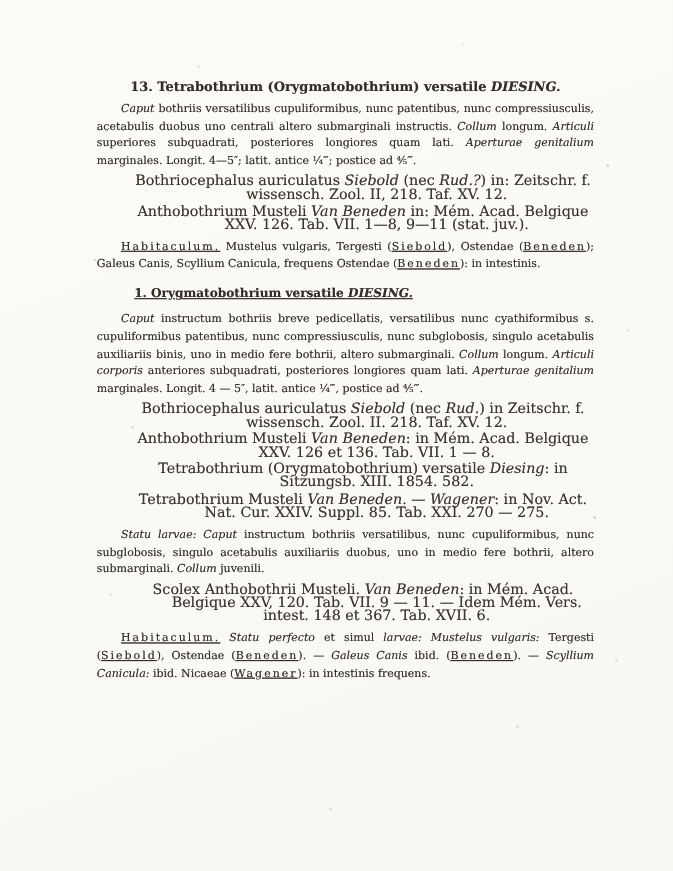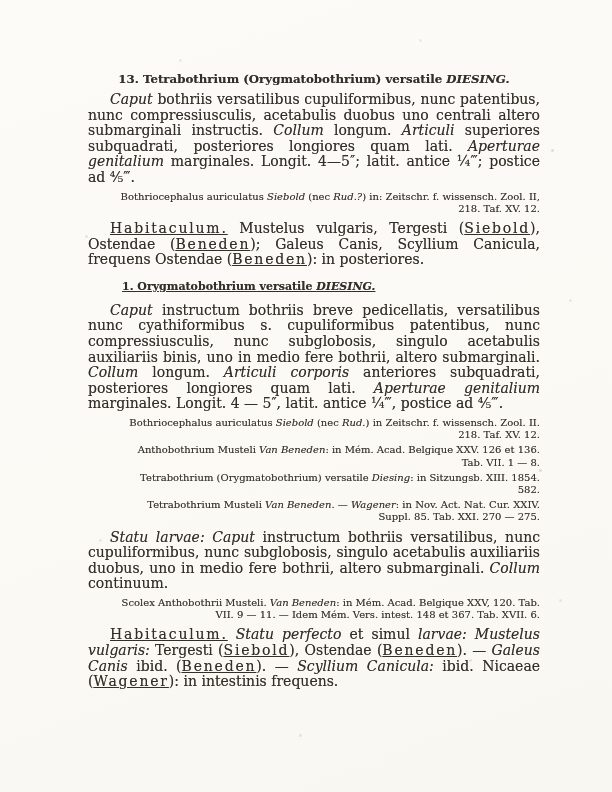--- a/index.html
+++ b/index.html
@@ -54,36 +54,36 @@
     line-height: 15px;
   }
   .subheading {
     font-size: 11px;
     font-weight: bold;
     margin: 11px 0 9px 34px;
     line-height: 15px;
     text-decoration: underline;
   }
   .bodyp {
-    font-size: 14px;
+    font-size: 10px;
     line-height: 15.6px;
     text-align: justify;
     text-indent: 22px;
     margin: 0;
   }
   .citations {
     margin: 5px 0 6px 0;
   }
   .cite {
-    font-size: 10px;
+    font-size: 13px;
     line-height: 12.2px;
     margin: 0 0 3px 0;
     padding-left: 57px;
     text-indent: -25px;
-    text-align: right;
+    text-align: center;
     color: #3a362e;
   }
   .note {
     font-size: 9.7px;
     line-height: 12.4px;
     font-style: italic;
     padding-left: 30px;
     text-indent: -18px;
     margin: 7px 0 0 0;
     color: #36322a;
@@ -101,37 +101,38 @@
   <div class="speckles"></div>
 
   <div class="textblock">
 
     <h1 class="heading"><span class="b">13. Tetrabothrium (Orygmatobothrium) versatile </span><span class="bi">DIESING.</span></h1>
 
     <p class="bodyp"><span class="i">Caput</span><span> bothriis versatilibus cupuliformibus, nunc patentibus, nunc compressiusculis, acetabulis duobus uno centrali altero submarginali instructis. </span><span class="i">Collum</span><span> longum. </span><span class="i">Articuli</span><span> superiores subquadrati, posteriores longiores quam lati. </span><span class="i">Aperturae genitalium</span><span> marginales. Longit. 4—5″; latit. antice ¼‴; postice ad ⅘‴.</span></p>
 
     <div class="citations">
       <p class="cite"><span>Bothriocephalus auriculatus </span><span class="i">Siebold</span><span> (nec </span><span class="i">Rud.?</span><span>) in: Zeitschr. f. wissensch. Zool. II, 218. Taf. XV. 12.</span></p>
+      <p class="cite"><span>Anthobothrium Musteli </span><span class="i">Van Beneden</span><span> in: Mém. Acad. Belgique XXV. 126. Tab. VII. 1—8, 9—11 (stat. juv.).</span></p>
     </div>
 
-    <p class="bodyp"><span class="sp">Habitaculum.</span><span> Mustelus vulgaris, Tergesti (</span><span class="sp">Siebold</span><span>), Ostendae (</span><span class="sp">Beneden</span><span>); Galeus Canis, Scyllium Canicula, frequens Ostendae (</span><span class="sp">Beneden</span><span>): in posteriores.</span></p>
+    <p class="bodyp"><span class="sp">Habitaculum.</span><span> Mustelus vulgaris, Tergesti (</span><span class="sp">Siebold</span><span>), Ostendae (</span><span class="sp">Beneden</span><span>); Galeus Canis, Scyllium Canicula, frequens Ostendae (</span><span class="sp">Beneden</span><span>): in intestinis.</span></p>
 
 
     <h2 class="subheading"><span class="b">1. Orygmatobothrium versatile </span><span class="bi">DIESING.</span></h2>
 
     <p class="bodyp"><span class="i">Caput</span><span> instructum bothriis breve pedicellatis, versatilibus nunc cyathiformibus s. cupuliformibus patentibus, nunc compressiusculis, nunc subglobosis, singulo acetabulis auxiliariis binis, uno in medio fere bothrii, altero submarginali. </span><span class="i">Collum</span><span> longum. </span><span class="i">Articuli corporis</span><span> anteriores subquadrati, posteriores longiores quam lati. </span><span class="i">Aperturae genitalium</span><span> marginales. Longit. 4 — 5″, latit. antice ¼‴, postice ad ⅘‴.</span></p>
 
     <div class="citations">
       <p class="cite"><span>Bothriocephalus auriculatus </span><span class="i">Siebold</span><span> (nec </span><span class="i">Rud.</span><span>) in Zeitschr. f. wissensch. Zool. II. 218. Taf. XV. 12.</span></p>
       <p class="cite"><span>Anthobothrium Musteli </span><span class="i">Van Beneden</span><span>: in Mém. Acad. Belgique XXV. 126 et 136. Tab. VII. 1 — 8.</span></p>
       <p class="cite"><span>Tetrabothrium (Orygmatobothrium) versatile </span><span class="i">Diesing</span><span>: in Sitzungsb. XIII. 1854. 582.</span></p>
       <p class="cite"><span>Tetrabothrium Musteli </span><span class="i">Van Beneden</span><span>. — </span><span class="i">Wagener</span><span>: in Nov. Act. Nat. Cur. XXIV. Suppl. 85. Tab. XXI. 270 — 275.</span></p>
     </div>
 
-    <p class="bodyp"><span class="i">Statu larvae:</span><span> </span><span class="i">Caput</span><span> instructum bothriis versatilibus, nunc cupuliformibus, nunc subglobosis, singulo acetabulis auxiliariis duobus, uno in medio fere bothrii, altero submarginali. </span><span class="i">Collum</span><span> continuum.</span></p>
+    <p class="bodyp"><span class="i">Statu larvae:</span><span> </span><span class="i">Caput</span><span> instructum bothriis versatilibus, nunc cupuliformibus, nunc subglobosis, singulo acetabulis auxiliariis duobus, uno in medio fere bothrii, altero submarginali. </span><span class="i">Collum</span><span> juvenili.</span></p>
 
     <div class="citations">
       <p class="cite"><span>Scolex Anthobothrii Musteli. </span><span class="i">Van Beneden</span><span>: in Mém. Acad. Belgique XXV, 120. Tab. VII. 9 — 11. — Idem Mém. Vers. intest. 148 et 367. Tab. XVII. 6.</span></p>
     </div>
 
     <p class="bodyp mt"><span class="sp">Habitaculum.</span><span> </span><span class="i">Statu perfecto</span><span> et simul </span><span class="i">larvae:</span><span> </span><span class="i">Mustelus vulgaris:</span><span> Tergesti (</span><span class="sp">Siebold</span><span>), Ostendae (</span><span class="sp">Beneden</span><span>). — </span><span class="i">Galeus Canis</span><span> ibid. (</span><span class="sp">Beneden</span><span>). — </span><span class="i">Scyllium Canicula:</span><span> ibid. Nicaeae (</span><span class="sp">Wagener</span><span>): in intestinis frequens.</span></p>
 
   </div>
 </div>
 

